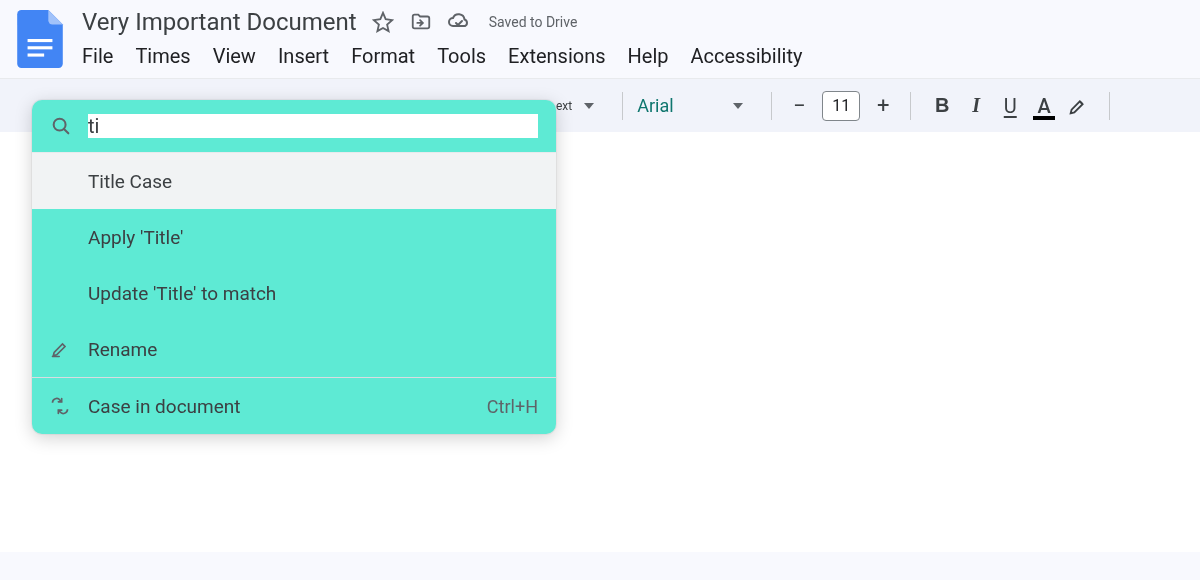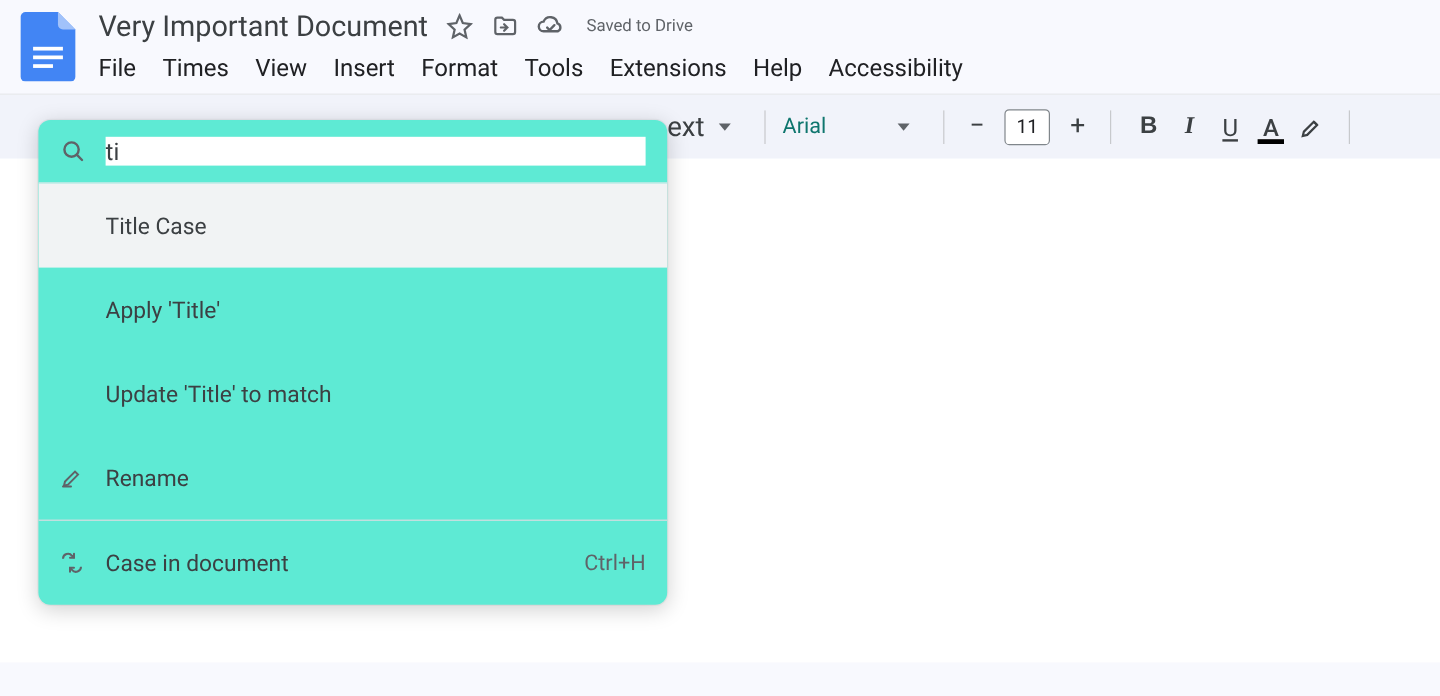--- a/index.html
+++ b/index.html
@@ -62,21 +62,21 @@
     background: #f1f3fa;
     border-top: 1px solid #e8eaed;
     height: 54px;
     display: flex;
     align-items: center;
     padding: 0 16px;
     position: relative;
   }
   .toolbar-spacer { flex: 0 0 540px; }
   .tb-text-frag {
-    font-size: 23px;
+    font-size: 12px;
     color: #3c4043;
     margin-right: 6px;
   }
   .dropdown-arrow {
     border-left: 5px solid transparent;
     border-right: 5px solid transparent;
     border-top: 6px solid #5f6368;
     margin: 0 14px 0 6px;
   }
   .divider {
@@ -168,21 +168,21 @@
     outline: none;
     font-size: 20px;
     color: #3c4043;
     flex: 1;
     font-family: inherit;
   }
   .result {
     display: flex;
     align-items: center;
     padding: 0 18px;
-    height: 70px;
+    height: 56px;
     font-size: 19px;
     color: #3c4043;
     cursor: pointer;
   }
   .result.highlighted { background: #f1f3f4; }
   .result .icon-slot {
     width: 38px;
     flex-shrink: 0;
     display: flex;
     align-items: center;

